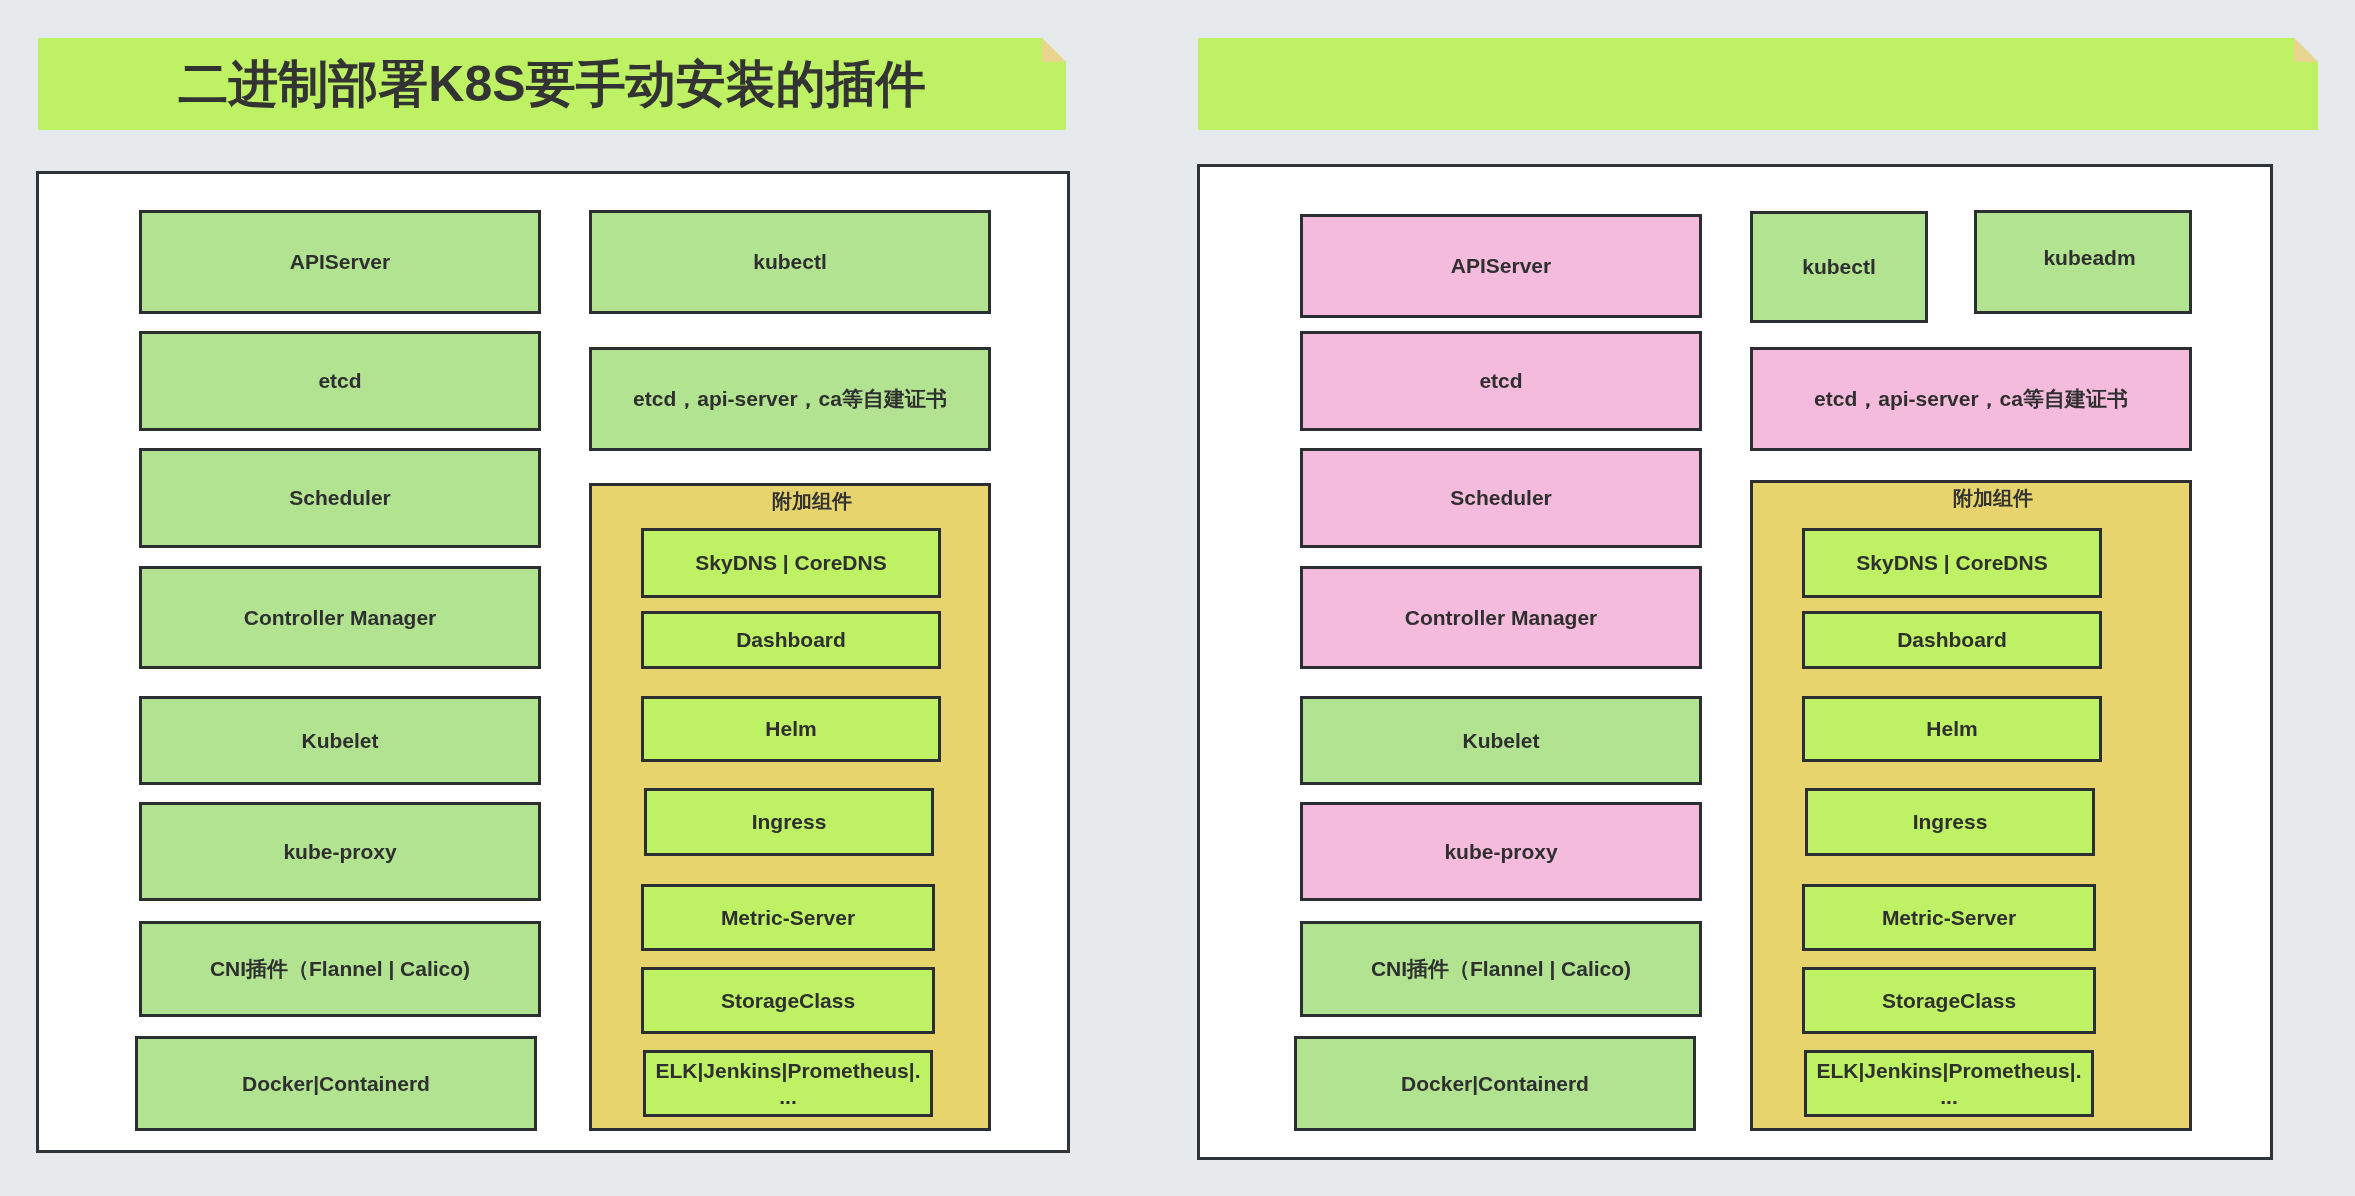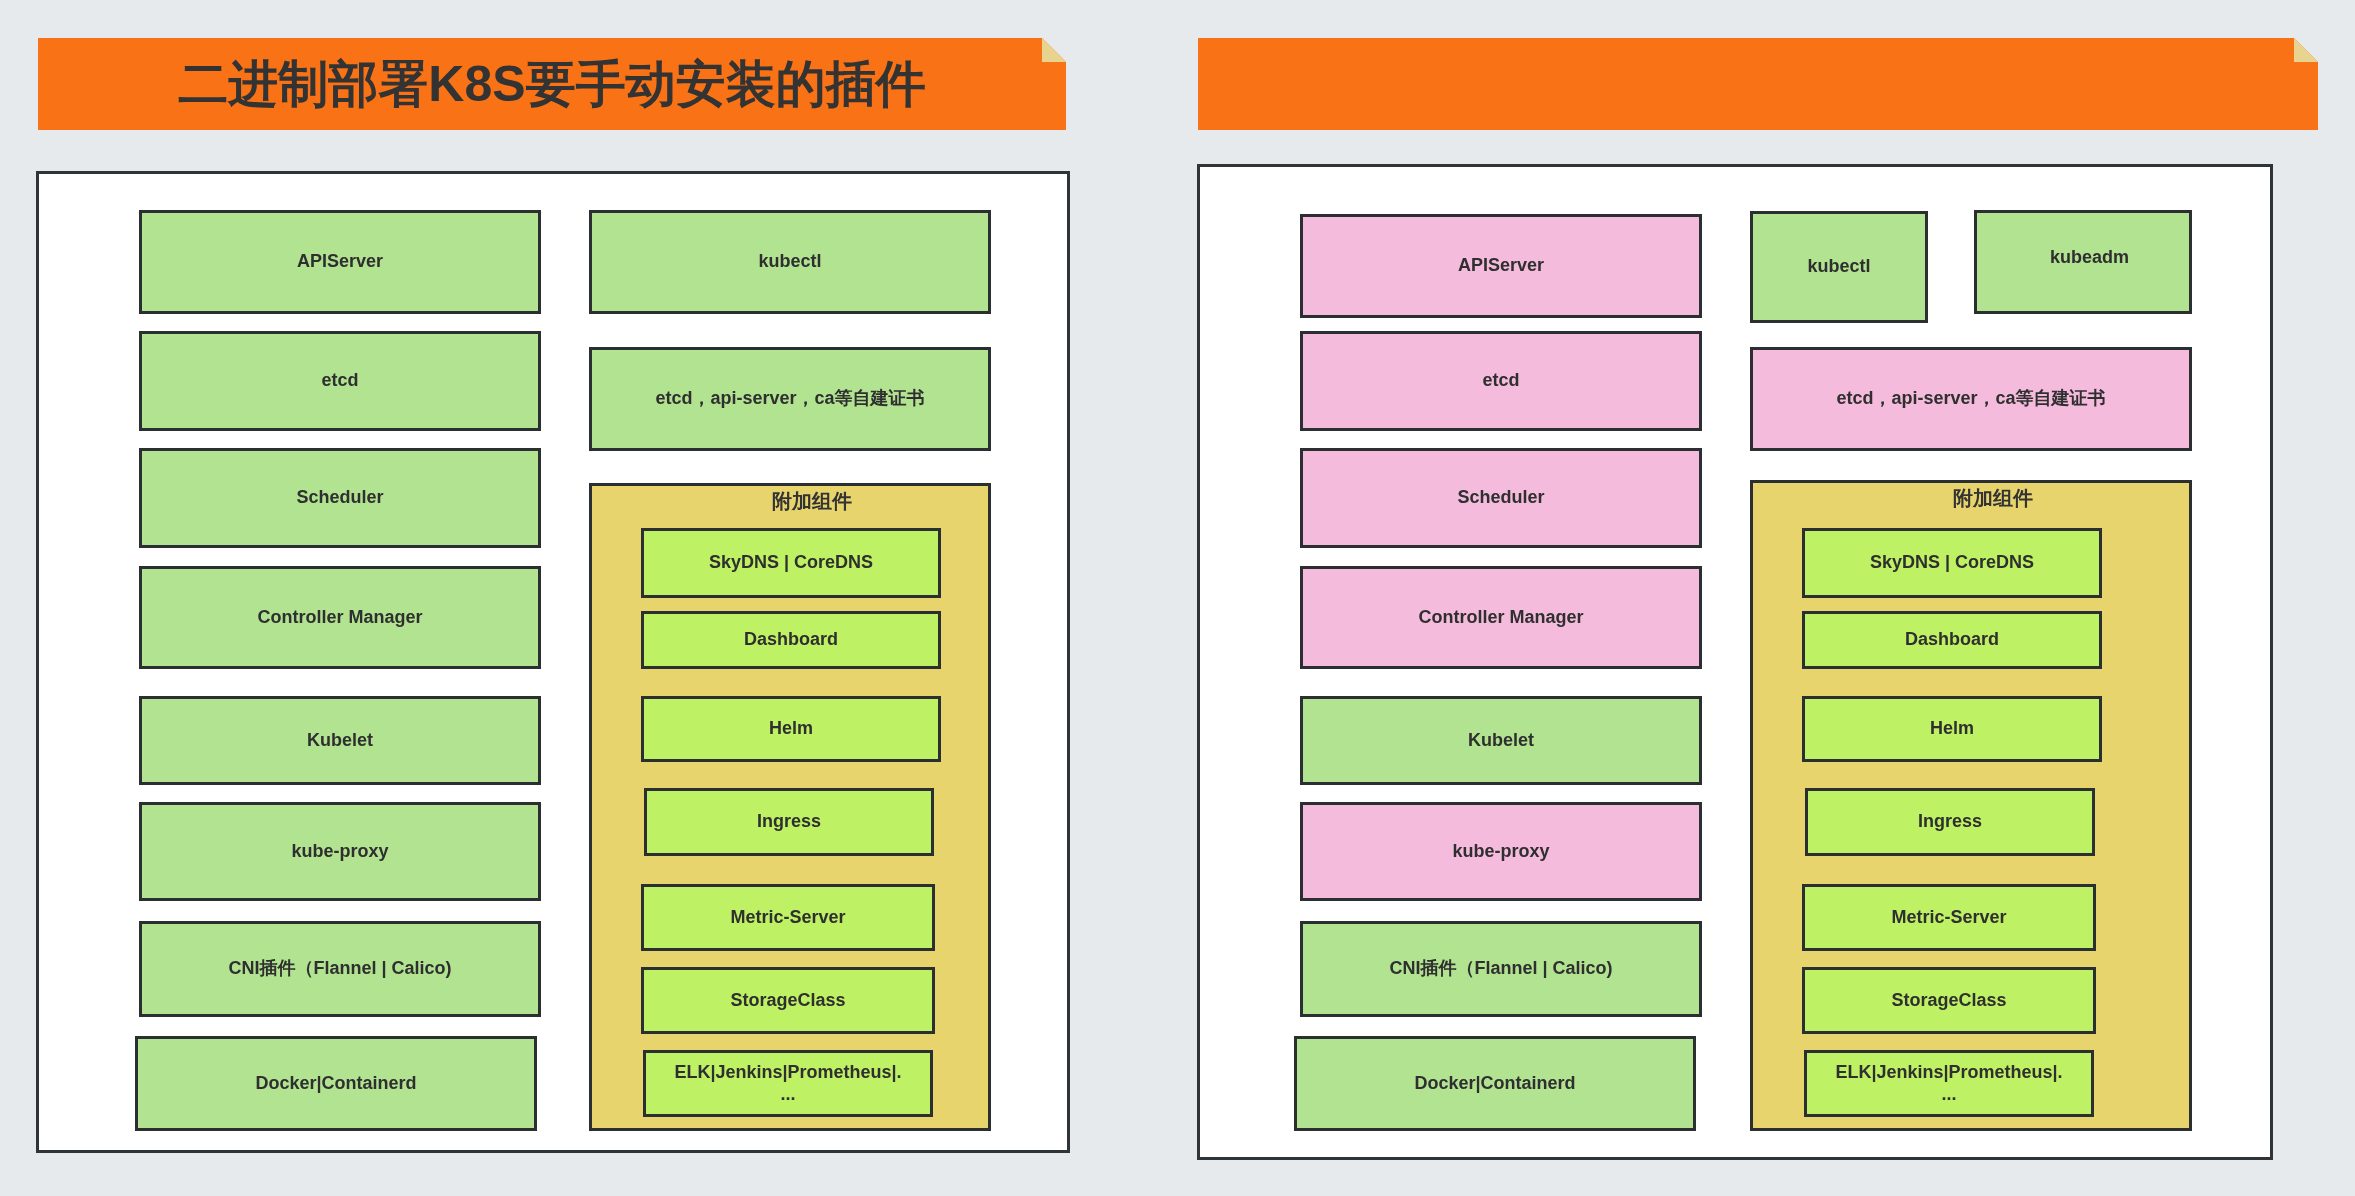--- a/index.html
+++ b/index.html
@@ -1,20 +1,20 @@
 <!DOCTYPE html>
 <html><head>
 <meta charset="utf-8">
 <style>
   html,body{margin:0;padding:0;}
   body{width:2355px;height:1196px;background:#e7eaed;position:relative;overflow:hidden;font-family:"Liberation Sans","DejaVu Sans",sans-serif;color:#2f2f2f;}
-  .title{position:absolute;background:#f97316;display:flex;align-items:center;justify-content:center;font-weight:bold;font-size:50px;color:#333;}
+  .title{position:absolute;background:#bef264;display:flex;align-items:center;justify-content:center;font-weight:bold;font-size:50px;color:#333;}
   .title .fold2{position:absolute;right:0;top:0;width:24px;height:24px;background:#e7eaed;clip-path:polygon(0 0,100% 0,100% 100%);}
   .panel{position:absolute;background:#fff;border:3px solid #2f3438;box-sizing:border-box;}
-  .box{position:absolute;border:3px solid #2b2f31;box-sizing:border-box;display:flex;align-items:center;justify-content:center;text-align:center;font-weight:bold;font-size:18px;color:#2f2f2f;line-height:1.2;}
+  .box{position:absolute;border:3px solid #2b2f31;box-sizing:border-box;display:flex;align-items:center;justify-content:center;text-align:center;font-weight:bold;font-size:21px;color:#2f2f2f;line-height:1.2;}
   .green{background:#b1e391;}
   .pink{background:#f5bbdc;}
   .white{background:#bef264;}
   .addon{position:absolute;background:#e8d46d;border:3px solid #2b2f31;box-sizing:border-box;}
   .addon-label{position:absolute;left:0;right:0;top:2px;text-align:center;font-weight:bold;font-size:20px;color:#333;padding-left:44px;}
 </style>
 </head>
 <body>
 
 <div class="title" style="left:38px;top:38px;width:1028px;height:92px;">

